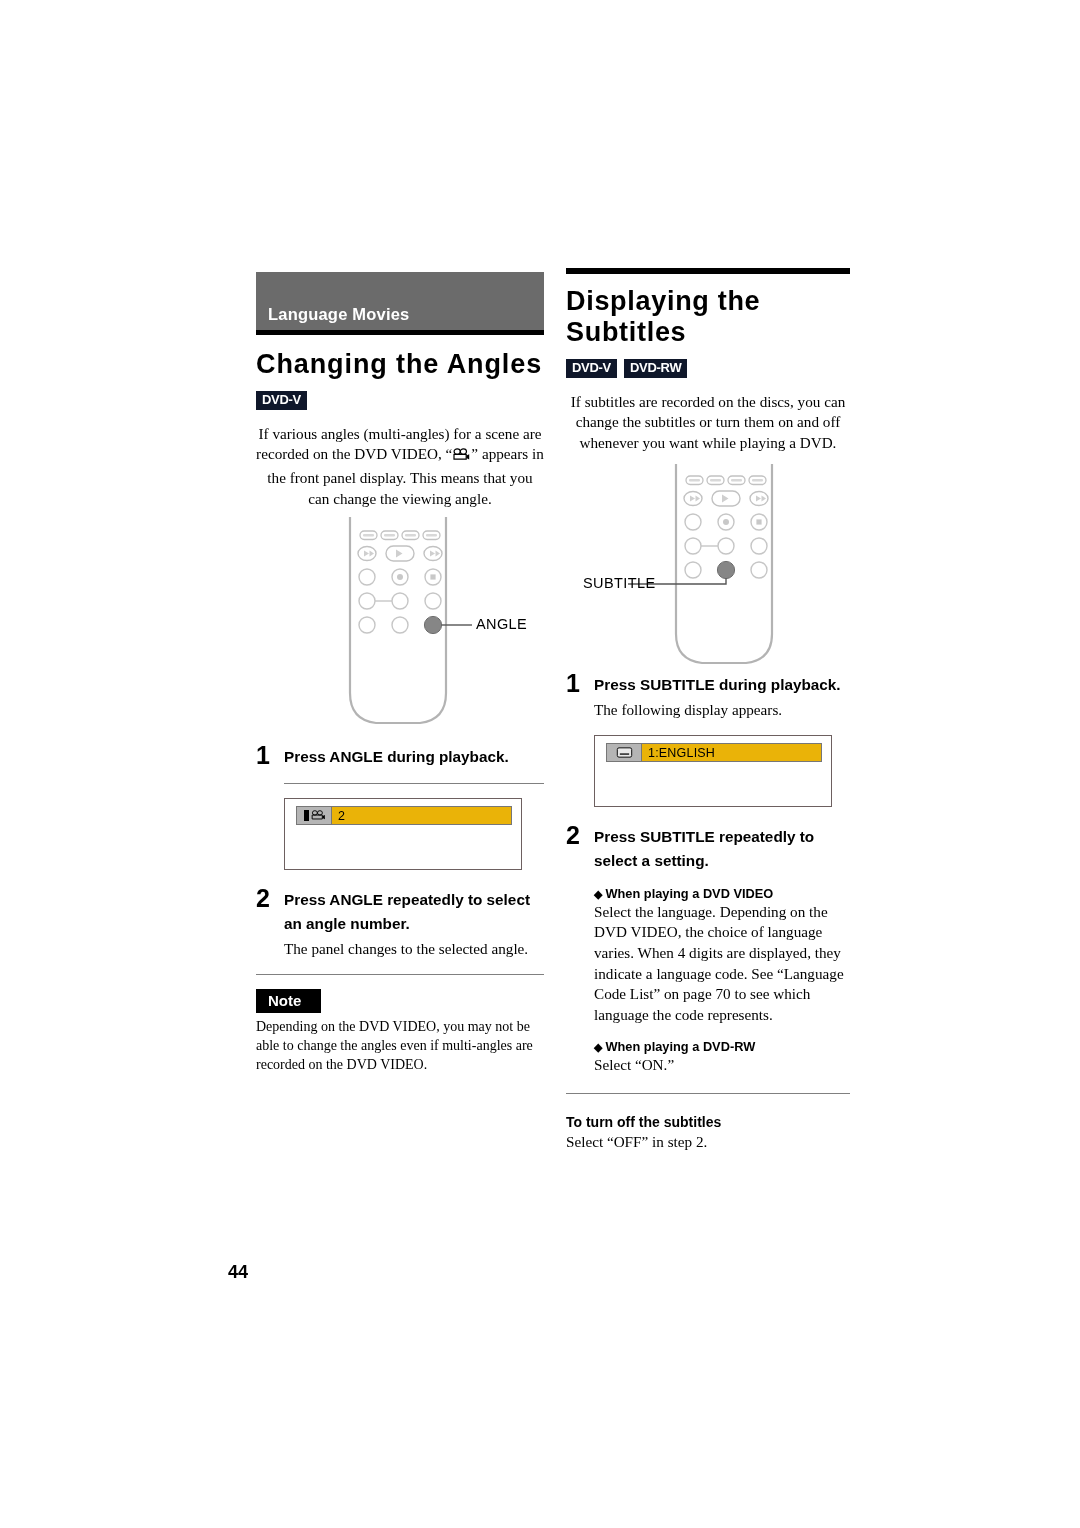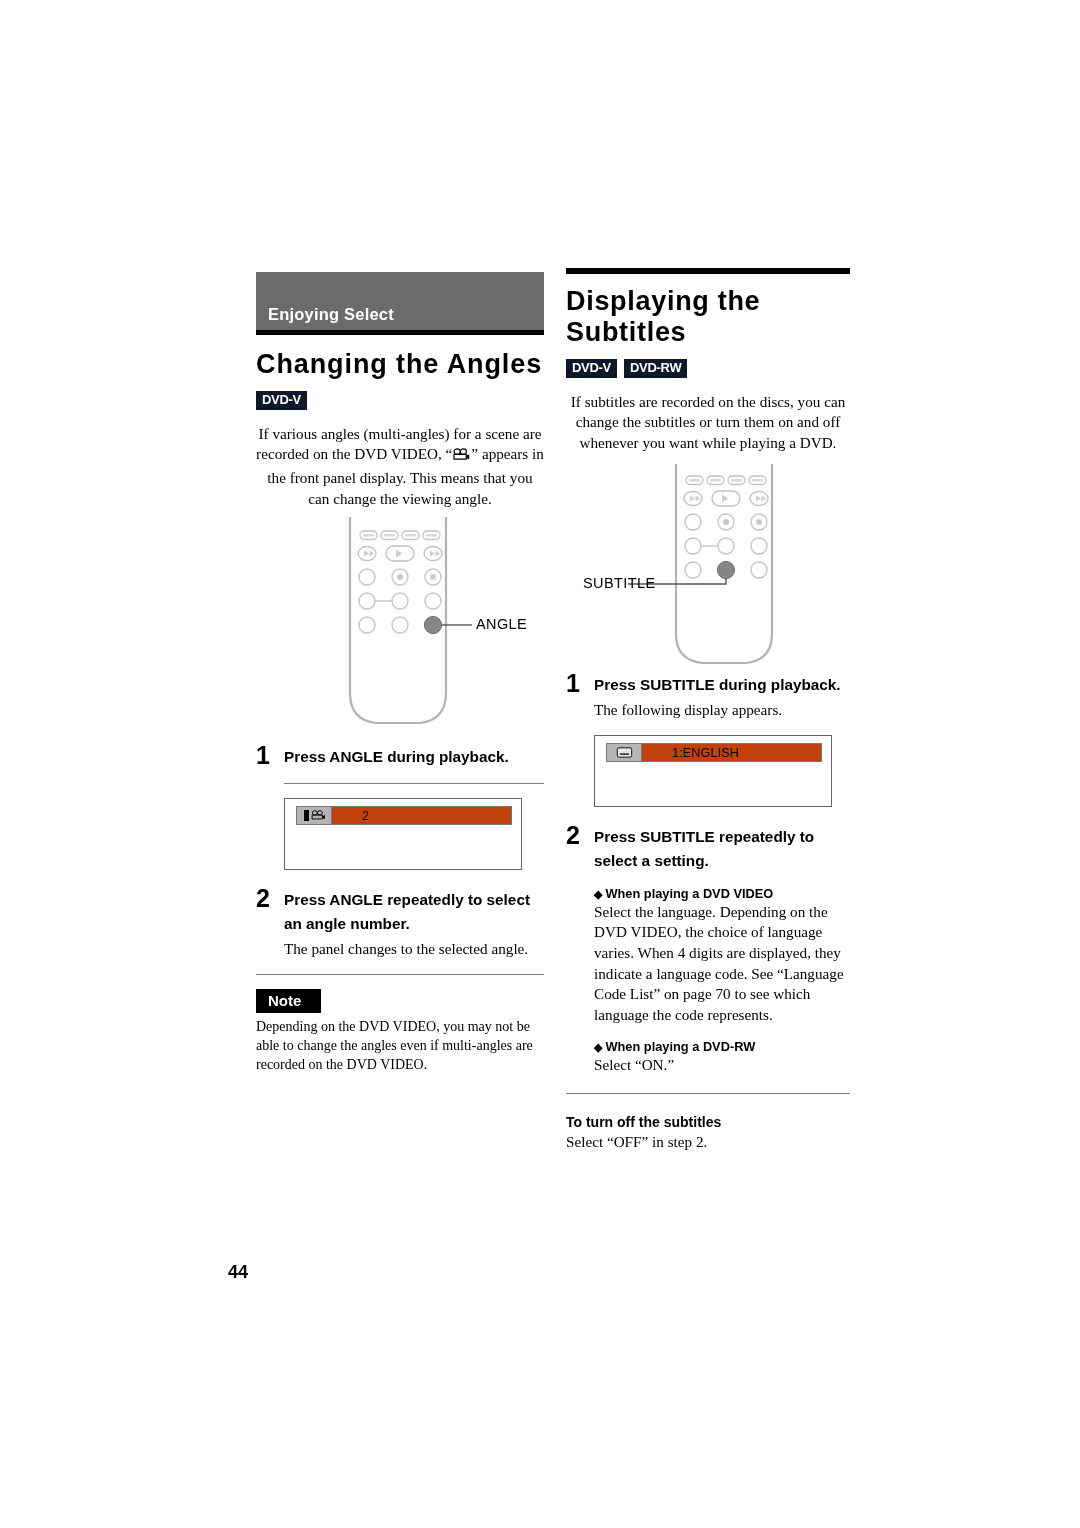--- a/index.html
+++ b/index.html
@@ -153,24 +153,23 @@
     background: #fff;
     overflow: hidden;
   }
   .osd .bar {
     position: absolute;
     left: 11px;
     top: 7px;
     height: 17px;
     right: 9px;
     border: 1px solid #777;
-    background: #c2410c;
+    background: #eab308;
     display: flex;
     align-items: center;
-    gap: 24px;
   }
   .osd .chip {
     width: 34px;
     height: 100%;
     background: #b5b5b5;
     border-right: 1px solid #777;
     display: flex;
     align-items: center;
     justify-content: center;
     gap: 2px;
@@ -256,21 +255,21 @@
   }
 </style>
 </head>
 <body>
 
 <div class="page">
 
   <div class="col-left">
 
     <div class="section-banner">
-      <div class="label">Enjoying Select</div>
+      <div class="label">Language Movies</div>
     </div>
 
     <h1 class="title">Changing the Angles</h1>
 
     <div class="badges">
       <span class="badge">DVD-V</span>
     </div>
 
     <p class="body"><span>If various angles (multi-angles) for a scene are recorded on the DVD VIDEO, “</span><span class="inline-icon"><svg width="17" height="14" viewBox="0 0 17 14">
             <ellipse cx="4.2" cy="3.6" rx="3.1" ry="2.8" fill="none" stroke="#000" stroke-width="1.2"></ellipse>

